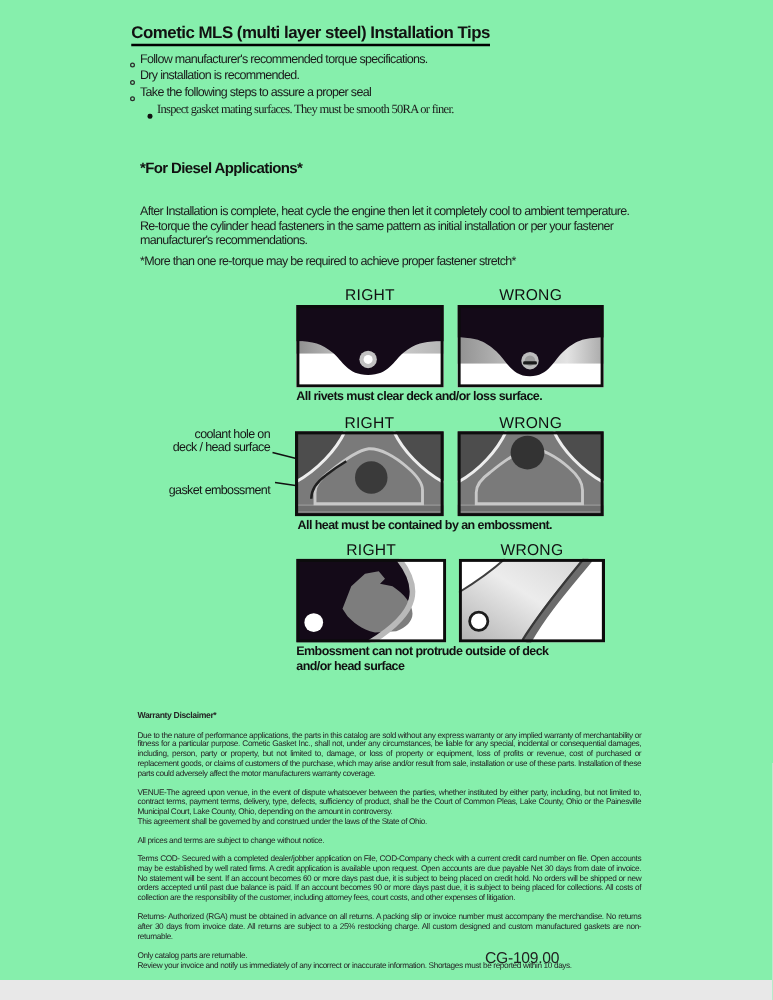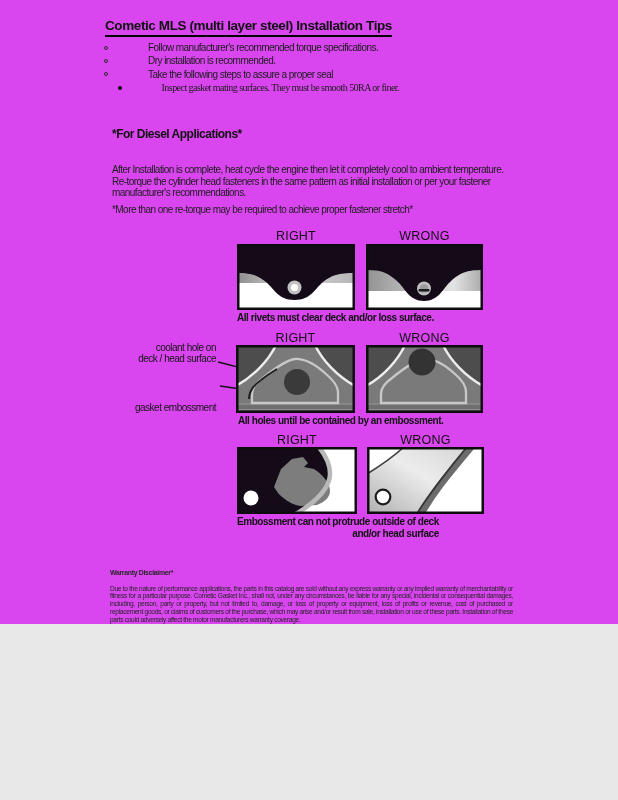--- a/index.html
+++ b/index.html
@@ -1,29 +1,29 @@
 <!DOCTYPE html>
 <html><head>
 <meta charset="utf-8">
 <style>
   * { margin:0; padding:0; box-sizing:border-box; }
   html,body { background:#e8e8e8; }
   .page {
-    position:relative; width:618px; height:624px; background:#d946ef;
+    position:relative; width:618px; height:784px; background:#86efac;
     font-family:"Liberation Sans", sans-serif; color:#1b1b1b; overflow:hidden;
     margin:0 auto;
     padding-left:16px;
   }
   .abs { position:absolute; }
   .title {
     left:105px; top:18px; font-size:13.5px; font-weight:bold; letter-spacing:-0.4px;
     border-bottom:2px solid #000; padding-bottom:2px; color:#111;
   }
   .bullets { left:104px; top:41px; font-size:10px; letter-spacing:-0.55px; }
-  .b-row { display:flex; align-items:flex-start; line-height:13.4px;gap:36px; }
+  .b-row { display:flex; align-items:flex-end; line-height:13.4px; }
   .b-row.sub { margin-left:14px;font-family:Liberation Serif, serif; }
   .marker-o {
     flex:0 0 auto; width:4px; height:4px; border:1px solid #2a2a2a; border-radius:50%;
     margin:4.5px 4px 0 0;
   }
   .marker-f {
     flex:0 0 auto; width:3.6px; height:3.6px; background:#111; border-radius:50%;
     margin:5px 4px 0 0;
   }
   .sec-head { left:112px; top:115px; font-size:12px; font-weight:bold; letter-spacing:-0.5px; color:#111;margin-top:12px; }
@@ -116,21 +116,21 @@
 
   <div class="abs cap" style="left:237px;top:312px;">All rivets must clear deck and/or loss surface.</div>
 
   <div class="abs dlabel" style="left:236px;top:331px;width:119px;">RIGHT</div>
   <div class="abs dlabel" style="left:366px;top:331px;width:117px;">WRONG</div>
 
   <div class="abs ann" style="left:100px;top:342px;width:116px;">
     <div>coolant hole on</div>
     <div>deck / head surface</div>
   </div>
-  <div class="abs ann" style="left:100px;top:402px;width:116px;">gasket embossment</div>
+  <div class="abs ann" style="left:100px;top:387px;width:116px;">gasket embossment</div>
 
   <svg class="abs" style="left:210px;top:355px;" width="100" height="45" viewBox="0 0 100 45">
     <line x1="8" y1="7" x2="83" y2="26" stroke="#111" stroke-width="1.3"></line>
     <line x1="10" y1="31" x2="51" y2="37" stroke="#111" stroke-width="1.3"></line>
   </svg>
 
   <svg class="abs fig" style="left:236px;top:345px;" width="119" height="68" viewBox="0 0 119 68">
     <rect width="119" height="68" fill="#7a7a7a"></rect>
     <rect y="59" width="119" height="9" fill="#6f6f6f"></rect>
     <line x1="0" y1="59" x2="119" y2="59" stroke="#989898" stroke-width="1"></line>
@@ -152,21 +152,21 @@
     <line x1="0" y1="64.5" x2="117" y2="64.5" stroke="#8f8f8f" stroke-width="1"></line>
     <path d="M0,0 H39 C32,15 18,31 0,41 Z" fill="#4d4d4d"></path>
     <path d="M39,0 C32,15 18,31 0,41" stroke="#ededed" stroke-width="2.4" fill="none"></path>
     <path d="M117,0 H77 C84,15 99,31 117,41 Z" fill="#4d4d4d"></path>
     <path d="M77,0 C84,15 99,31 117,41" stroke="#ededed" stroke-width="2.4" fill="none"></path>
     <path d="M15,58 V49 C15,43 19,38 26,33 C37,24 49,15 58,14 C67,13.5 79,20 89,29 C96,35 100,41 100,47 V58 Z" stroke="#c8c8c8" stroke-width="2.3" fill="none"></path>
     <circle cx="56" cy="17" r="13.5" fill="#333333"></circle>
     <rect x="1.25" y="1.25" width="114.5" height="65.5" fill="none" stroke="#0d0d0d" stroke-width="2.5"></rect>
   </svg>
 
-  <div class="abs cap" style="left:238px;top:415px;">All holes until be contained by an embossment.</div>
+  <div class="abs cap" style="left:238px;top:415px;">All heat must be contained by an embossment.</div>
 
   <div class="abs dlabel" style="left:237px;top:433px;width:120px;">RIGHT</div>
   <div class="abs dlabel" style="left:367px;top:433px;width:117px;">WRONG</div>
 
   <svg class="abs fig" style="left:237px;top:447px;" width="120" height="67" viewBox="0 0 120 67">
     <rect width="120" height="67" fill="#ffffff"></rect>
     <path d="M0,0 H82 C99,22 100,42 59,67 L0,67 Z" fill="#140a18"></path>
     <path d="M37,40 L44,22 L55,12 L66,10 L71,16 L67,20 L77,22 C86,28 93,36 93,44 C93,50 88,55 80,58 L63,59 C52,57 45,50 41,46 Z" fill="#7d7d7d"></path>
     <path d="M82,0 C99,22 100,42 59,67" stroke="#b9b9b9" stroke-width="4.5" fill="none"></path>
     <circle cx="14" cy="51" r="7.5" fill="#ffffff"></circle>
@@ -183,21 +183,21 @@
     </defs>
     <rect width="117" height="67" fill="#ffffff"></rect>
     <path d="M37,0 H104 C86,22 68,42 54,67 L0,67 V27 C13,19 26,10 37,0 Z" fill="url(#g3)"></path>
     <path d="M37,0 C26,10 13,19 0,27" stroke="#3f3f3f" stroke-width="1.6" fill="none"></path>
     <path d="M104,0 C86,22 68,42 54,67" stroke="#6c6c6c" stroke-width="7" fill="none"></path>
     <path d="M100,0 C83,21 66,41 51,65" stroke="#383838" stroke-width="1.8" fill="none"></path>
     <circle cx="16" cy="50" r="7.3" fill="#ffffff" stroke="#1c1c1c" stroke-width="2.2"></circle>
     <rect x="1.25" y="1.25" width="114.5" height="64.5" fill="none" stroke="#0c0c0c" stroke-width="2.5"></rect>
   </svg>
 
-  <div class="abs cap" style="left:237px;top:516px;text-align:right;">
+  <div class="abs cap" style="left:237px;top:516px;">
     <div>Embossment can not protrude outside of deck</div>
     <div>and/or head surface</div>
   </div>
 
   <div class="abs warranty">
     <h4>Warranty Disclaimer*</h4>
     <p>Due to the nature of performance applications, the parts in this catalog are sold without any express warranty or any implied warranty of merchantability or fitness for a particular purpose. Cometic Gasket Inc., shall not, under any circumstances, be liable for any special, incidental or consequential damages, including, person, party or property, but not limited to, damage, or loss of property or equipment, loss of profits or revenue, cost of purchased or replacement goods, or claims of customers of the purchase, which may arise and/or result from sale, installation or use of these parts. Installation of these parts could adversely affect the motor manufacturers warranty coverage.</p>
     <p>VENUE-The agreed upon venue, in the event of dispute whatsoever between the parties, whether instituted by either party, including, but not limited to, contract terms, payment terms, delivery, type, defects, sufficiency of product, shall be the Court of Common Pleas, Lake County, Ohio or the Painesville Municipal Court, Lake County, Ohio, depending on the amount in controversy.</p>
     <p class="cont">This agreement shall be governed by and construed under the laws of the State of Ohio.</p>
     <p>All prices and terms are subject to change without notice.</p>

